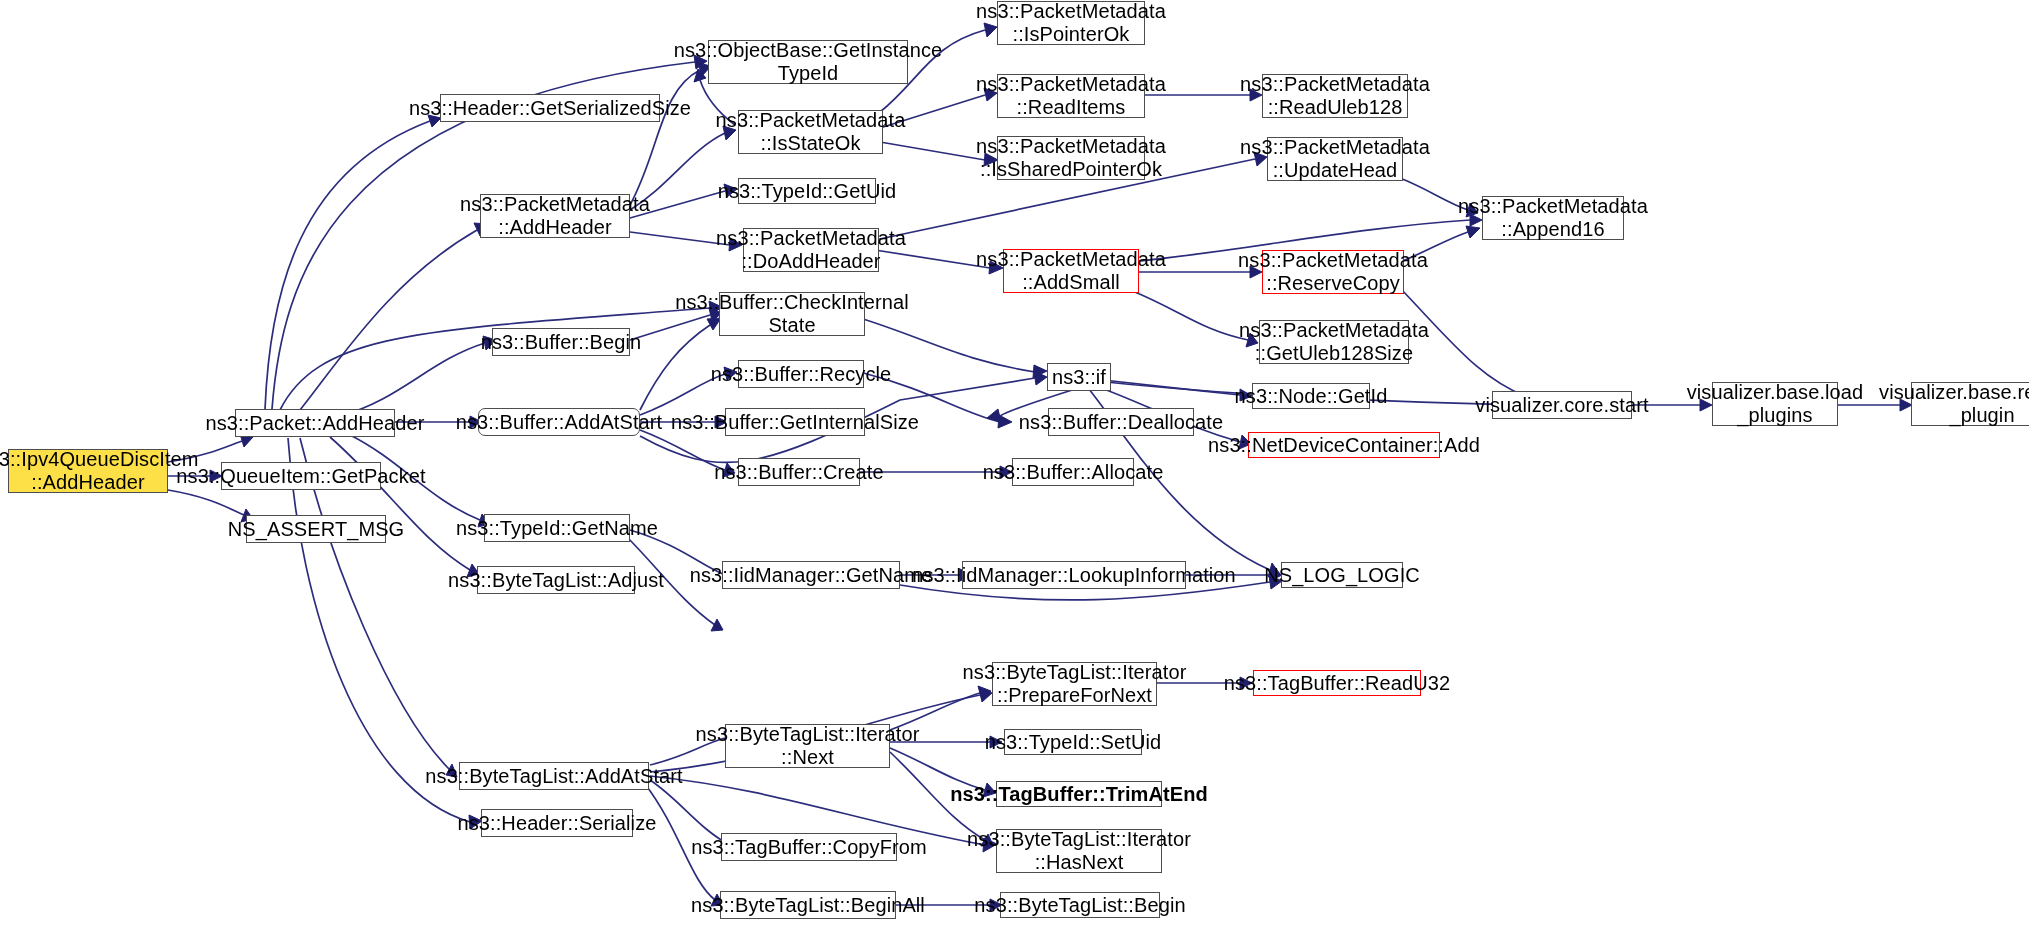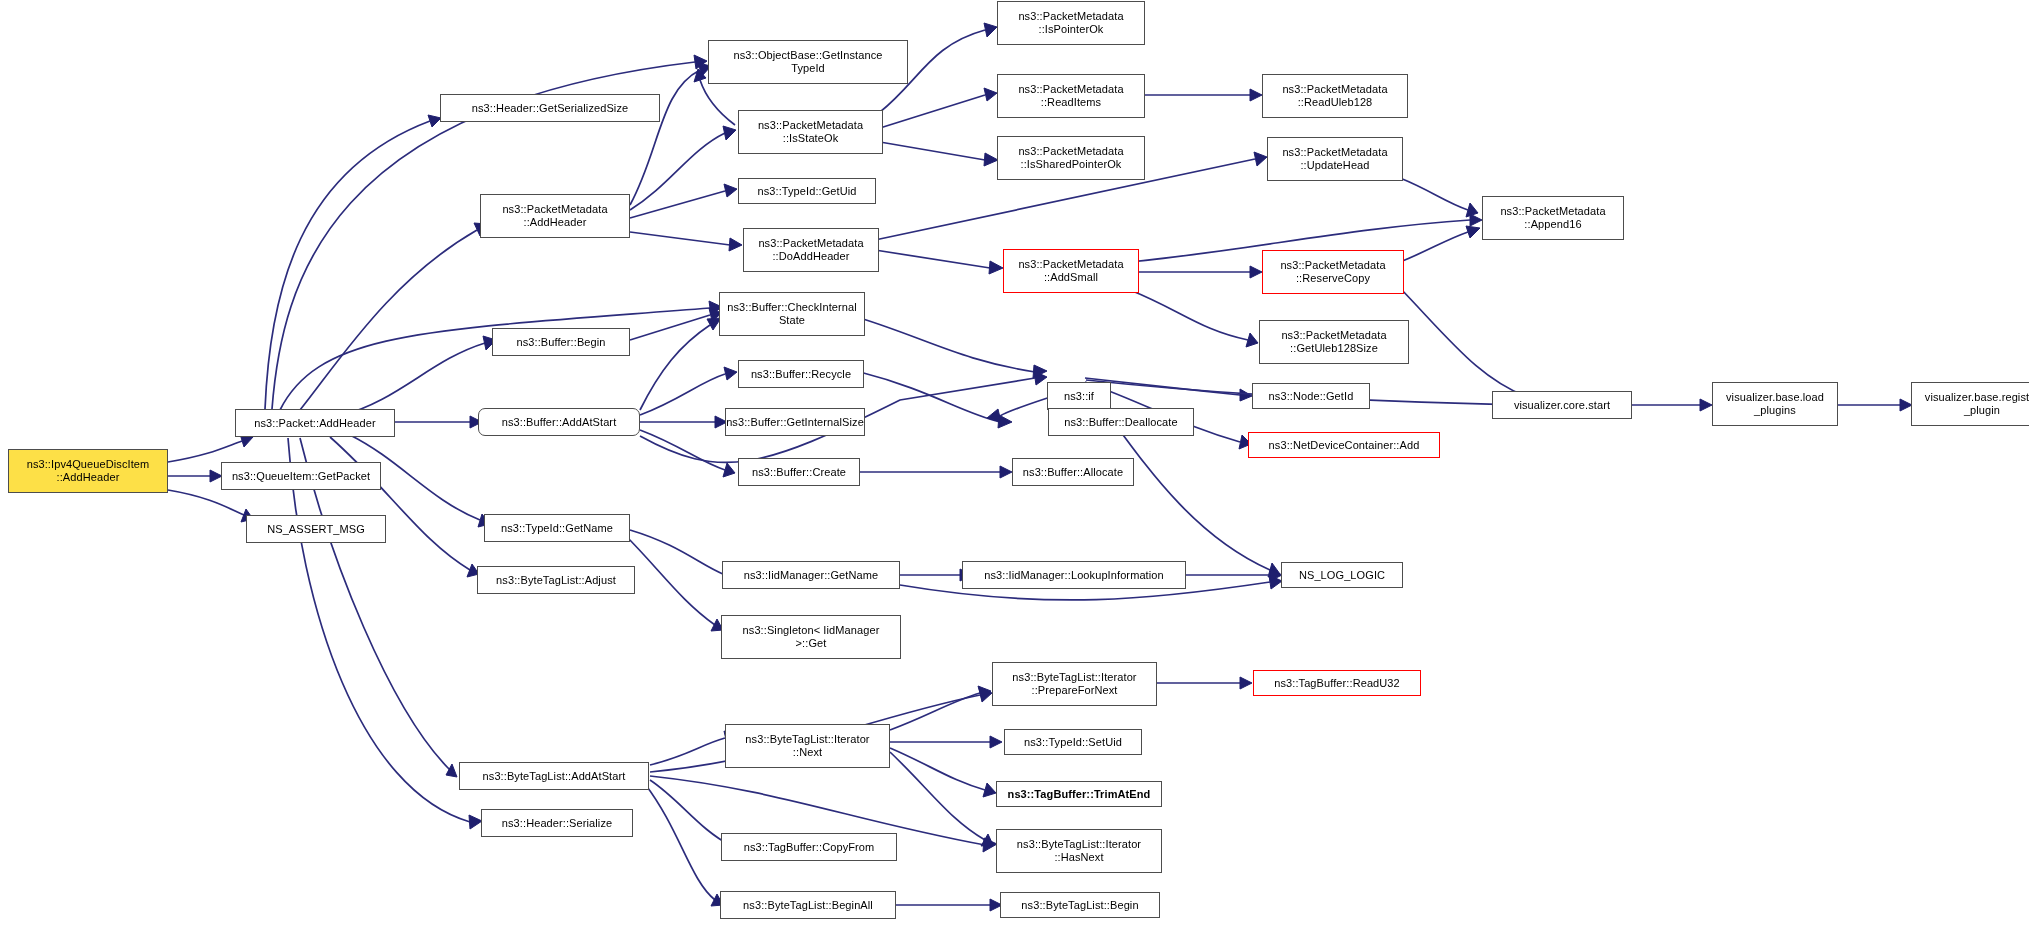--- a/index.html
+++ b/index.html
@@ -11,21 +11,21 @@
     background:#ffffff;
     font-family:"Liberation Sans", sans-serif;
     overflow:hidden;
   }
   .node{
     position:absolute;
     box-sizing:border-box;
     border:1.4px solid #4d4d4d;
     background:#ffffff;
     color:#000000;
-    font-size:11px;
+    font-size:20px;
     line-height:1.14;
     display:flex;
     align-items:center;
     justify-content:center;
     text-align:center;
     padding:1px 5px;
     white-space:pre-line;
     letter-spacing:0.1px;
   }
   .node.red{ border-color:#ff0000; border-width:1.6px; }
@@ -276,36 +276,34 @@
 State</div>
 
   <div class="node" style="left:738px; top:360px; width:126px; height:28px;">ns3::Buffer::Recycle</div>
 
   <div class="node" style="left:725px; top:408px; width:140px; height:28px;">ns3::Buffer::GetInternalSize</div>
 
   <div class="node" style="left:738px; top:458px; width:122px; height:28px;">ns3::Buffer::Create</div>
 
   <div class="node" style="left:722px; top:561px; width:178px; height:28px;">ns3::IidManager::GetName</div>
 
-  <div class="node" style="left:721px; top:615px; width:180px; height:44px;">ns3::Singleton&lt; IidManager
- &gt;::Get</div>
 
   <div class="node" style="left:997px; top:1px; width:148px; height:44px;">ns3::PacketMetadata
 ::IsPointerOk</div>
 
   <div class="node" style="left:997px; top:74px; width:148px; height:44px;">ns3::PacketMetadata
 ::ReadItems</div>
 
   <div class="node" style="left:997px; top:136px; width:148px; height:44px;">ns3::PacketMetadata
 ::IsSharedPointerOk</div>
 
   <div class="node red" style="left:1003px; top:249px; width:136px; height:44px;">ns3::PacketMetadata
 ::AddSmall</div>
 
-  <div class="node" style="left:1047px; top:382px; width:64px; height:28px;text-align:right;">ns3::if</div>
+  <div class="node" style="left:1047px; top:363px; width:64px; height:28px;text-align:right;">ns3::if</div>
 
   <div class="node" style="left:1048px; top:408px; width:146px; height:28px;">ns3::Buffer::Deallocate</div>
 
   <div class="node" style="left:1012px; top:458px; width:122px; height:28px;">ns3::Buffer::Allocate</div>
 
   <div class="node" style="left:962px; top:561px; width:224px; height:28px;">ns3::IidManager::LookupInformation</div>
 
   <div class="node" style="left:1262px; top:74px; width:146px; height:44px;">ns3::PacketMetadata
 ::ReadUleb128</div>
 

